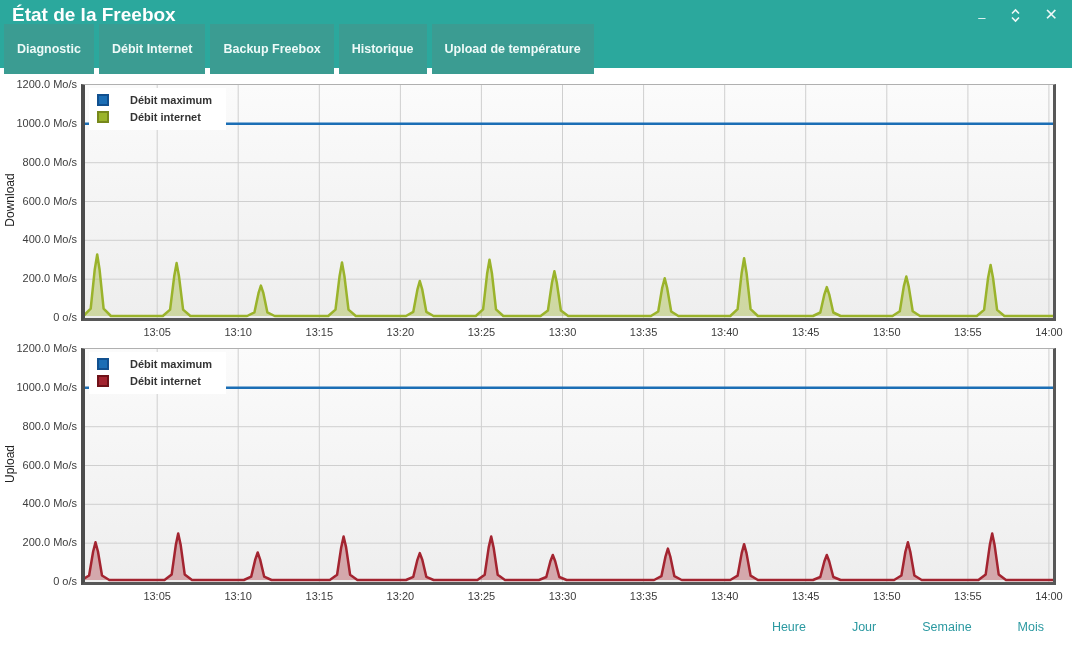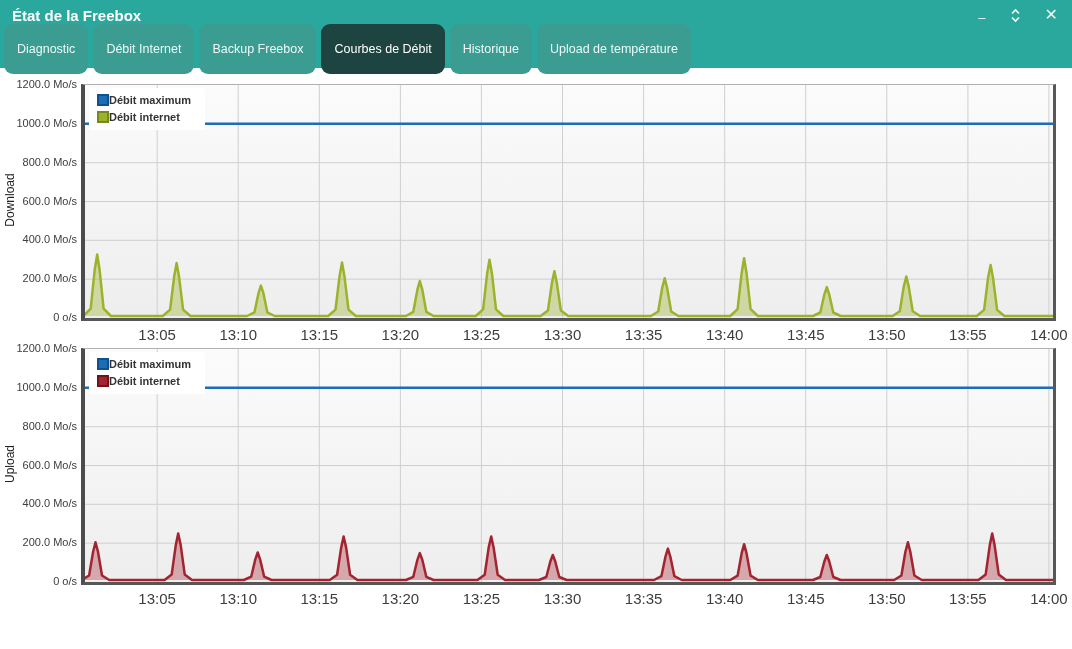--- a/index.html
+++ b/index.html
@@ -1,46 +1,46 @@
 <!DOCTYPE html>
 <html><head>
 <meta charset="utf-8">
 <style>
   html,body{margin:0;padding:0;background:#e4e7ea;font-family:"Liberation Sans",sans-serif;}
   .window{width:1072px;height:649px;position:relative;background:#ffffff;overflow:hidden;}
 
   
   .titlebar{height:30px;background:#2ba89d;display:flex;align-items:center;padding:0 14px 0 12px;box-sizing:border-box;}
-  .title{color:#ffffff;font-weight:bold;font-size:15px;flex:1;}
+  .title{color:#ffffff;font-weight:bold;font-size:19px;flex:1;}
   .win-controls{display:flex;align-items:center;gap:24px;}
   .win-btn{color:rgba(255,255,255,0.92);cursor:pointer;line-height:1;display:flex;align-items:center;font-size:14px;}
   .win-btn.min{font-size:13px;transform:translateY(2px);}
   .win-btn.close{font-size:16px;}
 
   
   .tabbar{height:38px;background:#2ba89d;display:flex;align-items:center;gap:5px;padding-left:4px;}
-  .tab{border:none;border-radius:9px;background:#3b9c92;color:#eefaf8;font-weight:normal;font-size:12.5px;
+  .tab{border:none;border-radius:0;background:#3b9c92;color:#eefaf8;font-weight:bold;font-size:12.5px;
        padding:18px 13px;font-family:inherit;cursor:pointer;white-space:nowrap;}
   .tab.active{background:#1d4440;color:#ffffff;}
 
   
   .content{padding-top:8px;}
   .chart{position:relative;height:264px;width:1072px;}
   .plot{position:absolute;left:81px;top:8px;width:968px;height:233px;
         background:linear-gradient(180deg,#fbfbfb 0%,#eeeeee 100%);
         border-top:1px solid #b0b0b0;border-left:4px solid #4c4c4c;
         border-right:3px solid #575757;border-bottom:3px solid #575757;}
   .plot svg{position:absolute;left:0;top:0;}
   .ytick{position:absolute;left:0;width:77px;text-align:right;font-size:11px;color:#3d3d3d;line-height:12px;}
-  .xtick{position:absolute;top:250px;font-size:15px;color:#3d3d3d;transform:translateX(-50%);white-space:nowrap;}
+  .xtick{position:absolute;top:250px;font-size:11px;color:#3d3d3d;transform:translateX(-50%);white-space:nowrap;}
   .axis-title{position:absolute;left:10px;top:124px;transform:translate(-50%,-50%) rotate(-90deg);
               font-size:12px;color:#222;white-space:nowrap;}
   .legend{position:absolute;left:4px;top:3px;background:#ffffff;padding:6px 14px 7px 8px;
           display:flex;flex-direction:column;gap:5px;z-index:2;}
-  .legend-item{display:flex;align-items:center;gap:0;}
+  .legend-item{display:flex;align-items:center;gap:21px;}
   .swatch{width:12px;height:12px;border:2px solid;box-sizing:border-box;flex:0 0 auto;}
   .legend-label{font-size:11px;font-weight:bold;color:#333;white-space:nowrap;}
 
   
   .links{height:45px;display:flex;justify-content:flex-end;align-items:center;gap:46px;padding-right:28px;}
   .link{color:#2b99a1;font-size:12.5px;cursor:pointer;}
 </style>
 </head>
 <body>
 
@@ -57,21 +57,20 @@
         </svg>
       </span>
       <span class="win-btn close">✕</span>
     </div>
   </div>
 
   <div class="tabbar" id="tabbar">
       <button class="tab">Diagnostic</button>
       <button class="tab">Débit Internet</button>
       <button class="tab">Backup Freebox</button>
-      <button class="tab active">Courbes de Débit</button>
       <button class="tab">Historique</button>
       <button class="tab">Upload de température</button>
     </div>
 
   <div class="content">
     <div class="chart" id="chart-0">
         <div class="axis-title">Download</div>
         <div class="ytick" style="top: 2px;">1200.0 Mo/s</div>
         <div class="ytick" style="top: 40.8333px;">1000.0 Mo/s</div>
         <div class="ytick" style="top: 79.6667px;">800.0 Mo/s</div>
@@ -175,15 +174,21 @@
               <span class="swatch" style="background: rgb(27, 110, 181); border-color: rgb(17, 80, 143);"></span>
               <span class="legend-label">Débit maximum</span>
             </div>
             <div class="legend-item">
               <span class="swatch" style="background: rgb(163, 36, 48); border-color: rgb(111, 18, 25);"></span>
               <span class="legend-label">Débit internet</span>
             </div>
           </div>
         </div>
       </div>
+    <div class="links" id="links">
+        <span class="link">Heure</span>
+        <span class="link">Jour</span>
+        <span class="link">Semaine</span>
+        <span class="link">Mois</span>
+      </div>
   </div>
 
 </div>
 
 </body></html>

